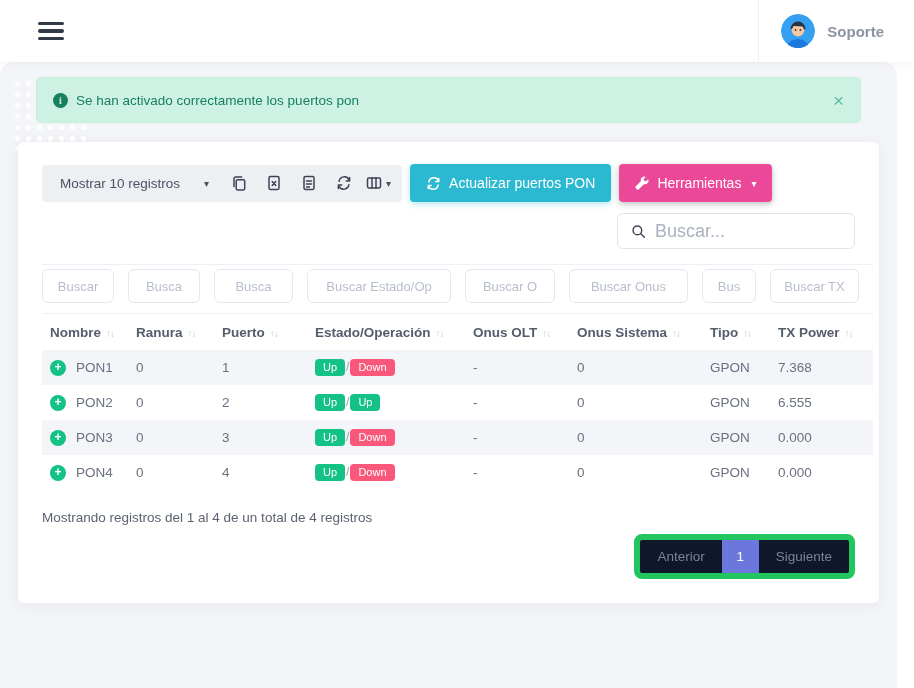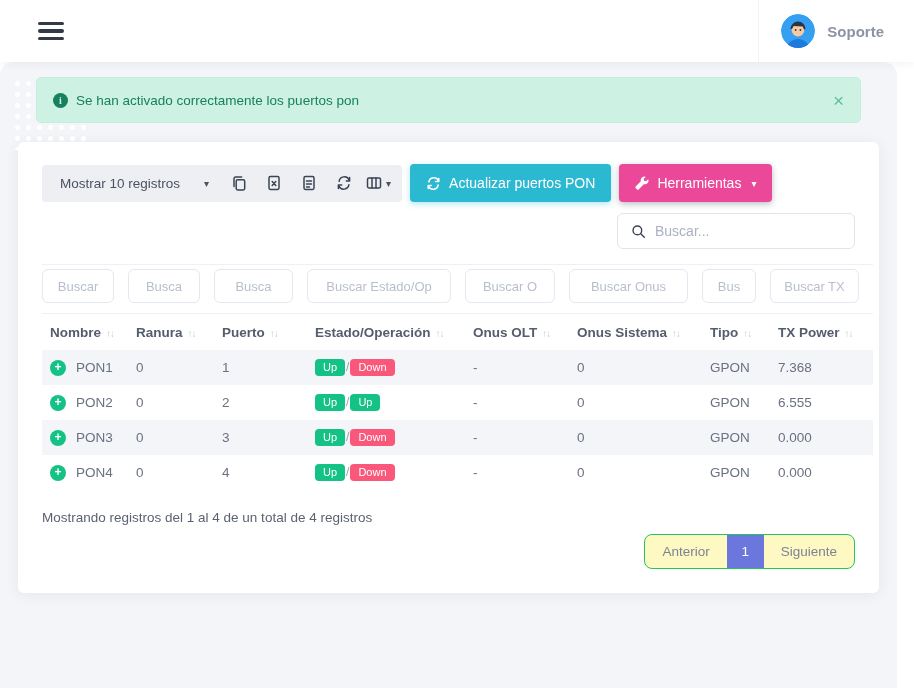--- a/index.html
+++ b/index.html
@@ -53,21 +53,21 @@
   .btn { height:38px; border-radius:4px; display:flex; align-items:center; gap:8px;
     color:#fff; font-size:14px; padding:0 16px; cursor:pointer; border:none; white-space:nowrap; }
   .btn-teal { background:#2ab9d1; box-shadow:0 2px 6px rgba(42,185,209,.35); }
   .btn-dark { background:#ec4899; box-shadow:0 2px 6px rgba(30,35,45,.3); }
   .btn .caret { color:#fff; margin-left:2px; }
 
   .search-row { display:flex; justify-content:flex-end; margin-top:11px; }
   .search-box { width:238px; height:36px; border:1px solid #e0e4eb; border-radius:6px;
     display:flex; align-items:center; background:#fff; }
   .search-box svg { margin:0 9px 0 13px; flex:none; }
-  .search-box input { border:none; outline:none; flex:1; font-size:14px; color:#5b6270;
+  .search-box input { border:none; outline:none; flex:1; font-size:18px; color:#5b6270;
     font-family:inherit; background:transparent; min-width:0; }
   .search-box input::placeholder { color:#aab1c0; }
 
   
   table { width:100%; border-collapse:collapse; table-layout:fixed; margin-top:15px; }
   col.c1{width:86px} col.c2{width:86px} col.c3{width:93px} col.c4{width:158px}
   col.c5{width:104px} col.c6{width:133px} col.c7{width:68px} col.c8{width:103px}
   th { text-align:left; font-size:13.5px; font-weight:bold; color:#555d6d;
     padding:11px 8px 10px; border-top:1px solid #edf0f4; white-space:nowrap; overflow:hidden; }
   .sort { font-size:10px; color:#c6ccd8; margin-left:5px; letter-spacing:-1px; font-weight:normal; }
@@ -82,22 +82,22 @@
   .plus-ico { width:16px; height:16px; border-radius:50%; background:#15c286; color:#fff;
     font-size:12px; line-height:15px; text-align:center; flex:none; cursor:pointer; font-weight:bold; }
   .badge { display:inline-block; padding:2px 8px 3px; border-radius:4px; font-size:11px;
     font-weight:normal; color:#fff; }
   .badge-up { background:#15c286; }
   .badge-down { background:#f9587b; }
   .slash { color:#9aa1b0; font-size:12px; margin:0 1px; }
 
   .table-info { margin-top:20px; font-size:13.5px; color:#5b6270; }
   .pagination-row { display:flex; justify-content:flex-end; margin-top:9px; }
-  .pagination { display:inline-flex; border:1px solid #22c55e; border-radius:8px;
-    overflow:hidden; background:#fef9c3; align-items:stretch; }
+  .pagination { display:inline-flex; border:6px solid #22c55e; border-radius:8px;
+    overflow:hidden; background:#0f172a; align-items:stretch; }
   .page-btn { padding:9px 17px; font-size:13.5px; color:#7c8395; cursor:pointer; }
   .page-current { width:37px; display:flex; align-items:center; justify-content:center;
     background:#6b77dc; color:#fff; font-size:13.5px; cursor:pointer; }
 
   svg.ico { stroke:#3c4354; stroke-width:1.5; fill:none; stroke-linecap:round; stroke-linejoin:round; }
   svg.ico-w { stroke:#fff; stroke-width:1.7; fill:none; stroke-linecap:round; stroke-linejoin:round; }
 </style>
 </head>
 <body>
 

